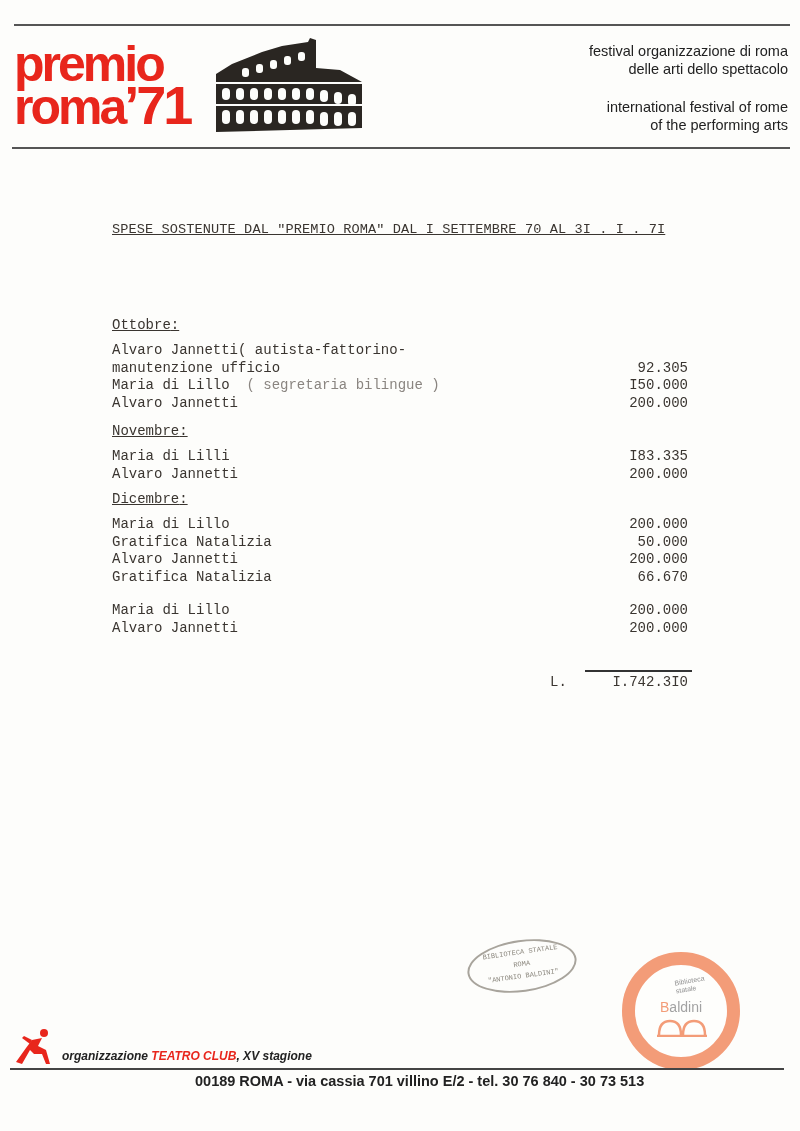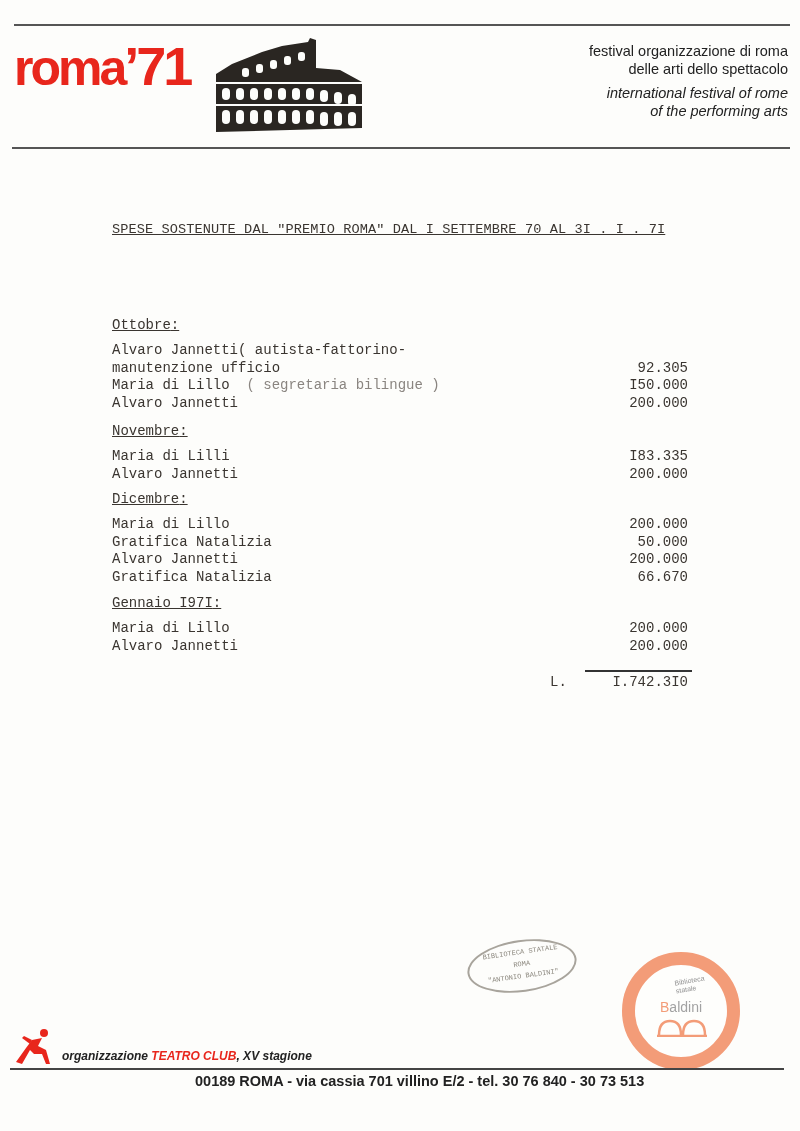--- a/index.html
+++ b/index.html
@@ -70,20 +70,21 @@
     .footer-org .red { color: #e8261c; }
     .footer-addr { position: absolute; left: 180px; top: 1073px; font-size: 14.5px; font-weight: bold; color: #222; margin-left: 15px; }
   </style>
 </head>
 <body>
 
 <div class="rule" style="left:14px; width:776px; top:24px;"></div>
 <div class="rule" style="left:12px; width:778px; top:147px;"></div>
 
 <div class="logo-text">
+  <span class="logo-line1">premio</span>
   <span class="logo-line2"><span>roma</span><span class="year">’71</span></span>
 </div>
 
 <svg class="colosseum" viewBox="0 0 152 94">
   <path d="M4 36 L20 26 L50 14 L70 8 L96 4 L98 0 L104 2 L104 30 L128 32 L150 44 L150 90 L4 94 Z" fill="#2a2622"></path>
   <g fill="#fdfdfb">
     <rect x="10" y="50" width="8" height="12" rx="4"></rect>
       <rect x="24" y="50" width="8" height="12" rx="4"></rect>
     <rect x="38" y="50" width="8" height="12" rx="4"></rect>
       <rect x="52" y="50" width="8" height="12" rx="4"></rect>
@@ -110,21 +111,21 @@
     <rect x="86" y="14" width="7" height="9" rx="3"></rect>
   </g>
   <rect x="4" y="44" width="146" height="2" fill="#fdfdfb"></rect>
   <rect x="4" y="66" width="146" height="2" fill="#fdfdfb"></rect>
 </svg>
 
 <div class="header-right" style="top:42px;">
   <div>festival organizzazione di roma</div>
   <div>delle arti dello spettacolo</div>
 </div>
-<div class="header-right" style="top:84px;font-style:italic;">
+<div class="header-right" style="top:98px;">
   <div>international festival of rome</div>
   <div>of the performing arts</div>
 </div>
 
 <div class="tw title">SPESE SOSTENUTE DAL "PREMIO ROMA" DAL I SETTEMBRE 70 AL 3I . I . 7I</div>
 
 <div class="tw section" style="top:316px;">
   <span class="month"><span>Ottobre</span>:</span>
   <div style="height:8px;"></div>
   <div class="row"><span class="desc">Alvaro Jannetti( autista-fattorino-</span><span class="amt"></span></div>
@@ -143,21 +144,20 @@
 <div class="tw section" style="top:490px;">
   <span class="month"><span>Dicembre</span>:</span>
   <div style="height:8px;"></div>
   <div class="row"><span class="desc">Maria di Lillo</span><span class="amt">200.000</span></div>
   <div class="row"><span class="desc">Gratifica Natalizia</span><span class="amt">50.000</span></div>
   <div class="row"><span class="desc">Alvaro Jannetti</span><span class="amt">200.000</span></div>
   <div class="row"><span class="desc">Gratifica Natalizia</span><span class="amt">66.670</span></div>
 </div>
 
 <div class="tw section" style="top:594px;">
-  <span class="month"><span>Gennaio I97I</span>:</span>
   <div style="height:8px;"></div>
   <div class="row"><span class="desc">Maria di Lillo</span><span class="amt">200.000</span></div>
   <div class="row"><span class="desc">Alvaro Jannetti</span><span class="amt">200.000</span></div>
 </div>
 
 <div class="tw total-wrap">
   <div class="total-line"></div>
   <span class="total-label">L.</span>
   <span class="total-val">I.742.3I0</span>
 </div>

